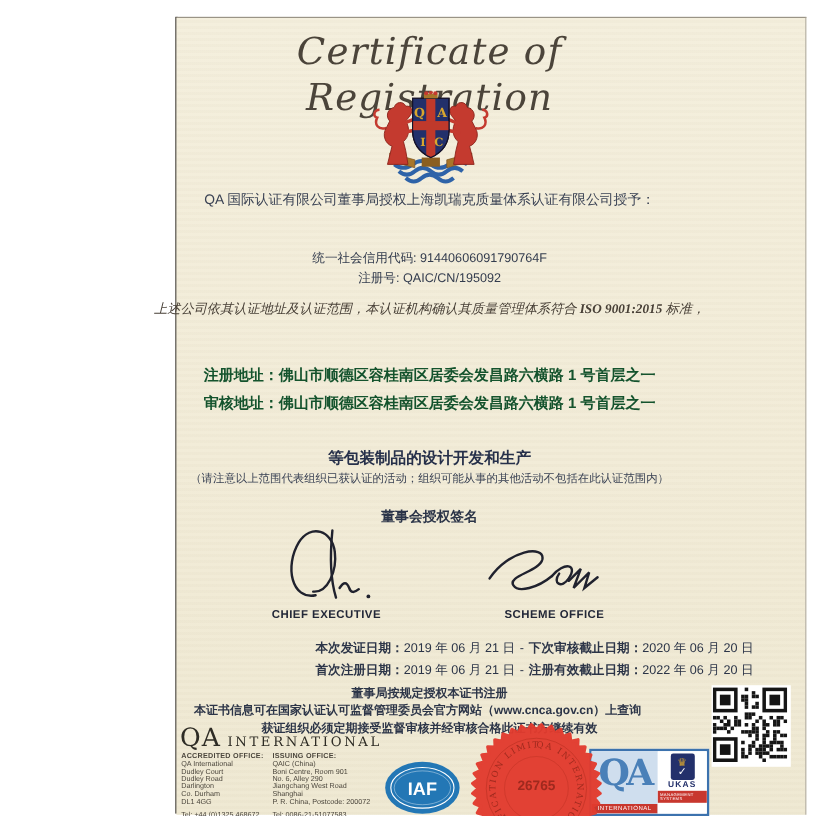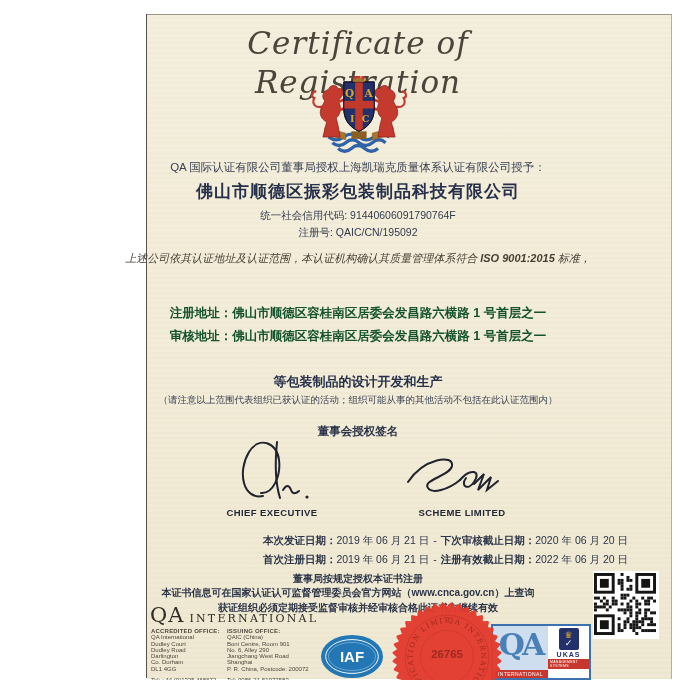--- a/index.html
+++ b/index.html
@@ -11,21 +11,21 @@
   .paper::after{content:"";position:absolute;inset:0;
          background:repeating-linear-gradient(0deg,rgba(120,100,60,.025) 0 2px,transparent 2px 5px);}
   .edge-left{position:absolute;left:146px;top:14px;width:2px;height:664px;background:#55514a;}
   .line{position:absolute;text-align:center;color:#333c4e;line-height:1.25;}
   .b{font-weight:bold;}
   .title{font-family:"DejaVu Serif","Liberation Serif",serif;font-style:italic;
          font-size:31px;color:#4b443a;letter-spacing:1px;}
   .auth{font-size:11.5px;color:#3a4254;}
   .company{font-size:17px;font-weight:bold;color:#27304a;letter-spacing:1px;}
   .small-id{font-size:10.5px;color:#333c4e;}
-  .stmt{font-family:Liberation Sans, sans-serif;font-style:italic;
+  .stmt{font-family:Liberation Serif, serif;font-style:italic;
         font-size:11px;color:#473f36;line-height:17px;}
   .addr{font-size:12.5px;font-weight:bold;color:#14532d;}
   .scope{font-size:13px;font-weight:bold;color:#26304a;}
   .note{font-size:9.5px;color:#3a4254;}
   .sig-head{font-size:11.5px;font-weight:bold;color:#2b3448;}
   .sig-title{font-size:9.5px;font-weight:bold;color:#232838;letter-spacing:.4px;}
   .dates{font-size:10.5px;color:#2c3548;text-align:right;}
   .dates .sep{margin:0 4px;}
   .notice{font-size:10px;font-weight:bold;color:#2c3548;}
   .brand{position:absolute;left:150px;top:603px;color:#2e2c25;
@@ -114,21 +114,20 @@
       <g>
         <rect x="54" y="2" width="12" height="4" fill="#a8762a"></rect>
         <circle cx="56" cy="1.5" r="1.8" fill="#c43a2f"></circle>
         <circle cx="60" cy="0.8" r="1.8" fill="#c43a2f"></circle>
         <circle cx="64" cy="1.5" r="1.8" fill="#c43a2f"></circle>
       </g>
     </svg>
   </div>
 
   <div class="line auth" style="left:108px;top:160px;width:500px;">QA 国际认证有限公司董事局授权上海凯瑞克质量体系认证有限公司授予：</div>
-  <div class="line company" style="left:108px;top:181px;width:500px;">佛山市顺德区振彩包装制品科技有限公司</div>
   <div class="line small-id" style="left:158px;top:209px;width:400px;">统一社会信用代码: 91440606091790764F</div>
   <div class="line small-id" style="left:158px;top:226px;width:400px;">注册号: QAIC/CN/195092</div>
 
   <div class="line stmt" style="left:98px;top:250px;width:520px;">
     <span>上述公司依其认证地址及认证范围，本认证机构确认其质量管理体系符合 </span><span class="b">ISO 9001:2015</span><span> 标准，</span><br>
   </div>
 
   <div class="line addr" style="left:98px;top:306px;width:520px;">
     <span>注册地址：</span><span>佛山市顺德区容桂南区居委会发昌路六横路 1 号首层之一</span>
   </div>
@@ -155,21 +154,21 @@
     <svg width="120" height="58" viewBox="0 0 120 58">
       <g fill="none" stroke="#20222e" stroke-width="2" stroke-linecap="round">
         <path d="M8,38 C24,14 54,10 52,22 C50,32 22,36 28,44 C32,50 48,46 60,36"></path>
         <path d="M60,36 C70,24 82,26 74,38 C68,47 60,42 66,34"></path>
         <path d="M74,40 l10,-10 l-6,16 l13,-13 l-4,13 l11,-9"></path>
       </g>
     </svg>
   </div>
 
   <div class="line sig-title" style="left:202px;top:507px;width:140px;">CHIEF EXECUTIVE</div>
-  <div class="line sig-title" style="left:392px;top:507px;width:140px;">SCHEME LIMITED</div>
+  <div class="line sig-title" style="left:392px;top:507px;width:140px;">SCHEME OFFICE</div>
 
   <div class="line dates" style="left:88px;top:534px;width:540px;">
     <span class="b">本次发证日期：</span><span>2019 年 06 月 21 日</span><span class="sep">-</span><span class="b">下次审核截止日期：</span><span>2020 年 06 月 20 日</span>
   </div>
   <div class="line dates" style="left:88px;top:553px;width:540px;">
     <span class="b">首次注册日期：</span><span>2019 年 06 月 21 日</span><span class="sep">-</span><span class="b">注册有效截止日期：</span><span>2022 年 06 月 20 日</span>
   </div>
 
   <div class="line notice" style="left:88px;top:573px;width:540px;">董事局按规定授权本证书注册</div>
   <div class="line notice" style="left:68px;top:587px;width:560px;">本证书信息可在国家认证认可监督管理委员会官方网站（www.cnca.gov.cn）上查询</div>

